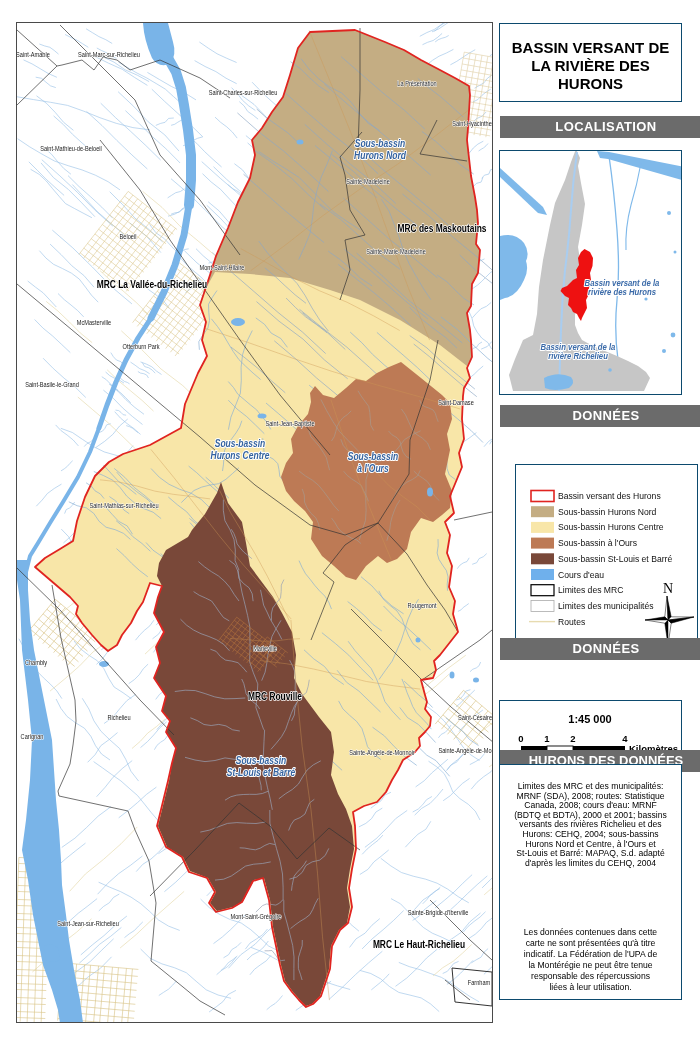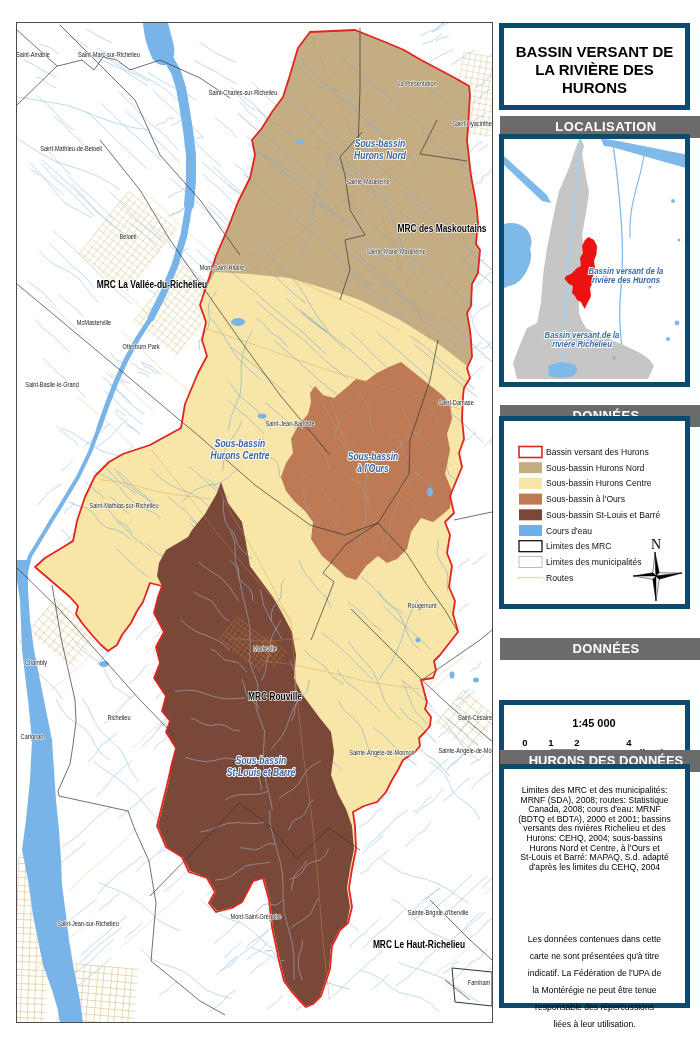--- a/index.html
+++ b/index.html
@@ -1,19 +1,19 @@
 <!DOCTYPE html>
 <html><head><meta charset="utf-8">
 <style>
 html,body{margin:0;padding:0;background:#ffffff;}
 body{width:700px;height:1049px;position:relative;font-family:"Liberation Sans",sans-serif;overflow:hidden;}
 .abs{position:absolute;}
 .bar{position:absolute;left:500px;width:212px;height:22px;background:#6b6b6b;color:#fff;
  font-weight:bold;font-size:13px;text-align:center;line-height:22px;letter-spacing:0.4px;}
-.box{position:absolute;left:499px;width:181px;background:#fff;border:5px solid #0c4a6e;}
+.box{position:absolute;left:499px;width:181px;background:#fff;border:1px solid #0c4a6e;}
 </style></head><body>
 
 <svg class="abs" style="left:16px;top:22px;" width="477" height="1001" viewBox="16 22 477 1001" xmlns="http://www.w3.org/2000/svg">
 <rect x="16" y="22" width="477" height="1001" fill="#ffffff"></rect>
 <clipPath id="mapclip">
       <rect x="17" y="23" width="475" height="999"></rect>
     </clipPath>
 <g clip-path="url(#mapclip)">
 
 <g stroke="#9ec4e8" stroke-width="0.65" fill="none">
@@ -763,21 +763,21 @@
 
 <rect x="16.5" y="22.5" width="476" height="1000" fill="none" stroke="#4a4a4a" stroke-width="1"></rect>
 </svg>
 
 <div class="box" style="top:23px;height:77px;">
  <div style="margin-top:15px;text-align:center;font-weight:bold;font-size:15px;line-height:18px;color:#000;">BASSIN VERSANT DE<br>LA RIVIÈRE DES<br>HURONS</div>
 </div>
 
 <div class="bar" style="top:116px;">LOCALISATION</div>
 
-<div class="box" style="top:134px;height:243px;overflow:hidden;">
+<div class="box" style="top:150px;height:243px;overflow:hidden;">
 <svg width="181" height="243" viewBox="499 151 181 243" xmlns="http://www.w3.org/2000/svg">
 
  <path d="M596,151 L608,152 L684,167 L684,181 L607,159 L599,158 Z" fill="#7fb9ea"></path>
 
  <path d="M608,156 Q613,190 616,230 Q619,270 616,300 Q613,330 617,360" fill="none" stroke="#7fb9ea" stroke-width="1.3"></path>
  <path d="M640,163 Q636,185 630,205 Q624,228 625,250" fill="none" stroke="#7fb9ea" stroke-width="1.1"></path>
 
  <path d="M499,168 L542,207 L546,215 L537,213 L499,177 Z" fill="#7fb9ea"></path>
 
  <path d="M499,236 Q514,232 523,243 Q529,252 525,261 Q528,270 523,280 Q516,296 504,298 L499,300 Z" fill="#7fb9ea"></path>
@@ -803,21 +803,21 @@
   <text transform="translate(621 286) scale(0.9 1)" font-size="8.6px">Bassin versant de la</text>
   <text transform="translate(621 295) scale(0.9 1)" font-size="8.6px">rivière des Hurons</text>
   <text transform="translate(577 350) scale(0.9 1)" font-size="8.6px">Bassin versant de la</text>
   <text transform="translate(577 359) scale(0.9 1)" font-size="8.6px">rivière Richelieu</text>
  </g>
 </svg>
 </div>
 
 <div class="bar" style="top:405px;">DONNÉES</div>
 
-<div class="box" style="top:416px;height:183px;">
+<div class="box" style="top:464px;height:183px;margin-left:16px;">
 <svg width="181" height="183" viewBox="0 0 181 183" xmlns="http://www.w3.org/2000/svg">
 
 <rect x="15" y="25.5" width="23" height="11" fill="#ffffff" stroke="#e02420" stroke-width="1.6"></rect>
 <text x="42" y="34.0" font-family="Liberation Sans, sans-serif" font-size="8.6px" fill="#111">Bassin versant des Hurons</text>
 
 <rect x="15" y="41.2" width="23" height="11" fill="#c4ad83"></rect>
 <text x="42" y="49.7" font-family="Liberation Sans, sans-serif" font-size="8.6px" fill="#111">Sous-bassin Hurons Nord</text>
 
 <rect x="15" y="56.9" width="23" height="11" fill="#f8e6a8"></rect>
 <text x="42" y="65.4" font-family="Liberation Sans, sans-serif" font-size="8.6px" fill="#111">Sous-bassin Hurons Centre</text>
@@ -873,14 +873,14 @@
  <text x="129" y="51" font-family="Liberation Sans, sans-serif" font-size="9.5px" font-weight="bold" fill="#000">Kilomètres</text>
 </svg>
 </div>
 
 <div class="bar" style="top:750px;letter-spacing:0;">HURONS DES DONNÉES</div>
 
 <div class="box" style="top:764px;height:234px;">
  <div style="margin-top:17px;text-align:center;font-size:8.6px;line-height:9.6px;color:#000;">Limites des MRC et des municipalités:<br>MRNF (SDA), 2008; routes: Statistique<br>Canada, 2008; cours d'eau: MRNF<br>(BDTQ et BDTA), 2000 et 2001; bassins<br>versants des rivières Richelieu et des<br>Hurons: CEHQ, 2004; sous-bassins<br>Hurons Nord et Centre, à l'Ours et<br>St-Louis et Barré: MAPAQ, S.d. adapté<br>d'après les limites du CEHQ, 2004</div>
 
 
- <div style="position:absolute;left:0;top:162px;width:100%;text-align:center;font-size:8.6px;line-height:17px;color:#000;">Les données contenues dans cette<br>carte ne sont présentées qu'à titre<br>indicatif. La Fédération de l'UPA de<br>la Montérégie ne peut être tenue<br>responsable des répercussions<br>liées à leur utilisation.</div>
+ <div style="position:absolute;left:0;top:162px;width:100%;text-align:center;font-size:8.6px;line-height:11px;color:#000;">Les données contenues dans cette<br>carte ne sont présentées qu'à titre<br>indicatif. La Fédération de l'UPA de<br>la Montérégie ne peut être tenue<br>responsable des répercussions<br>liées à leur utilisation.</div>
 </div>
 
 </body></html>

